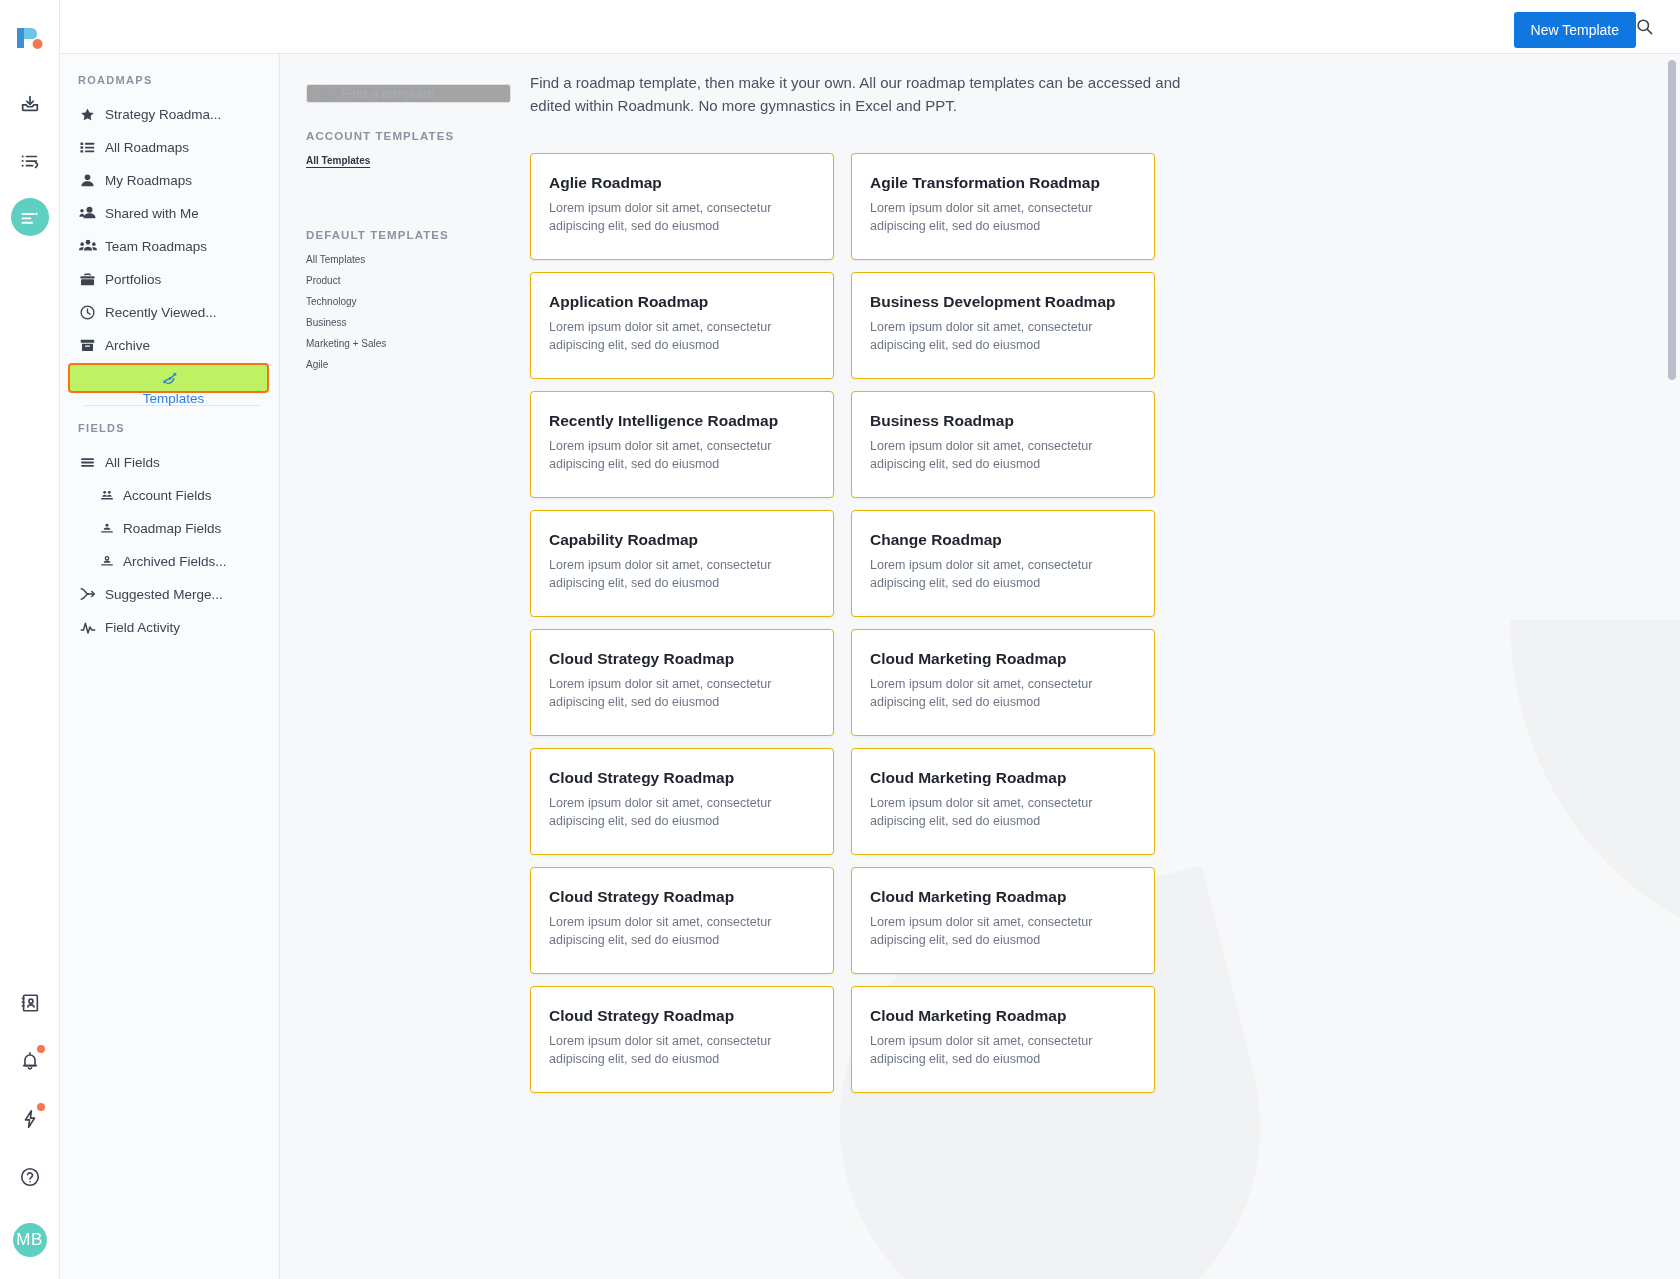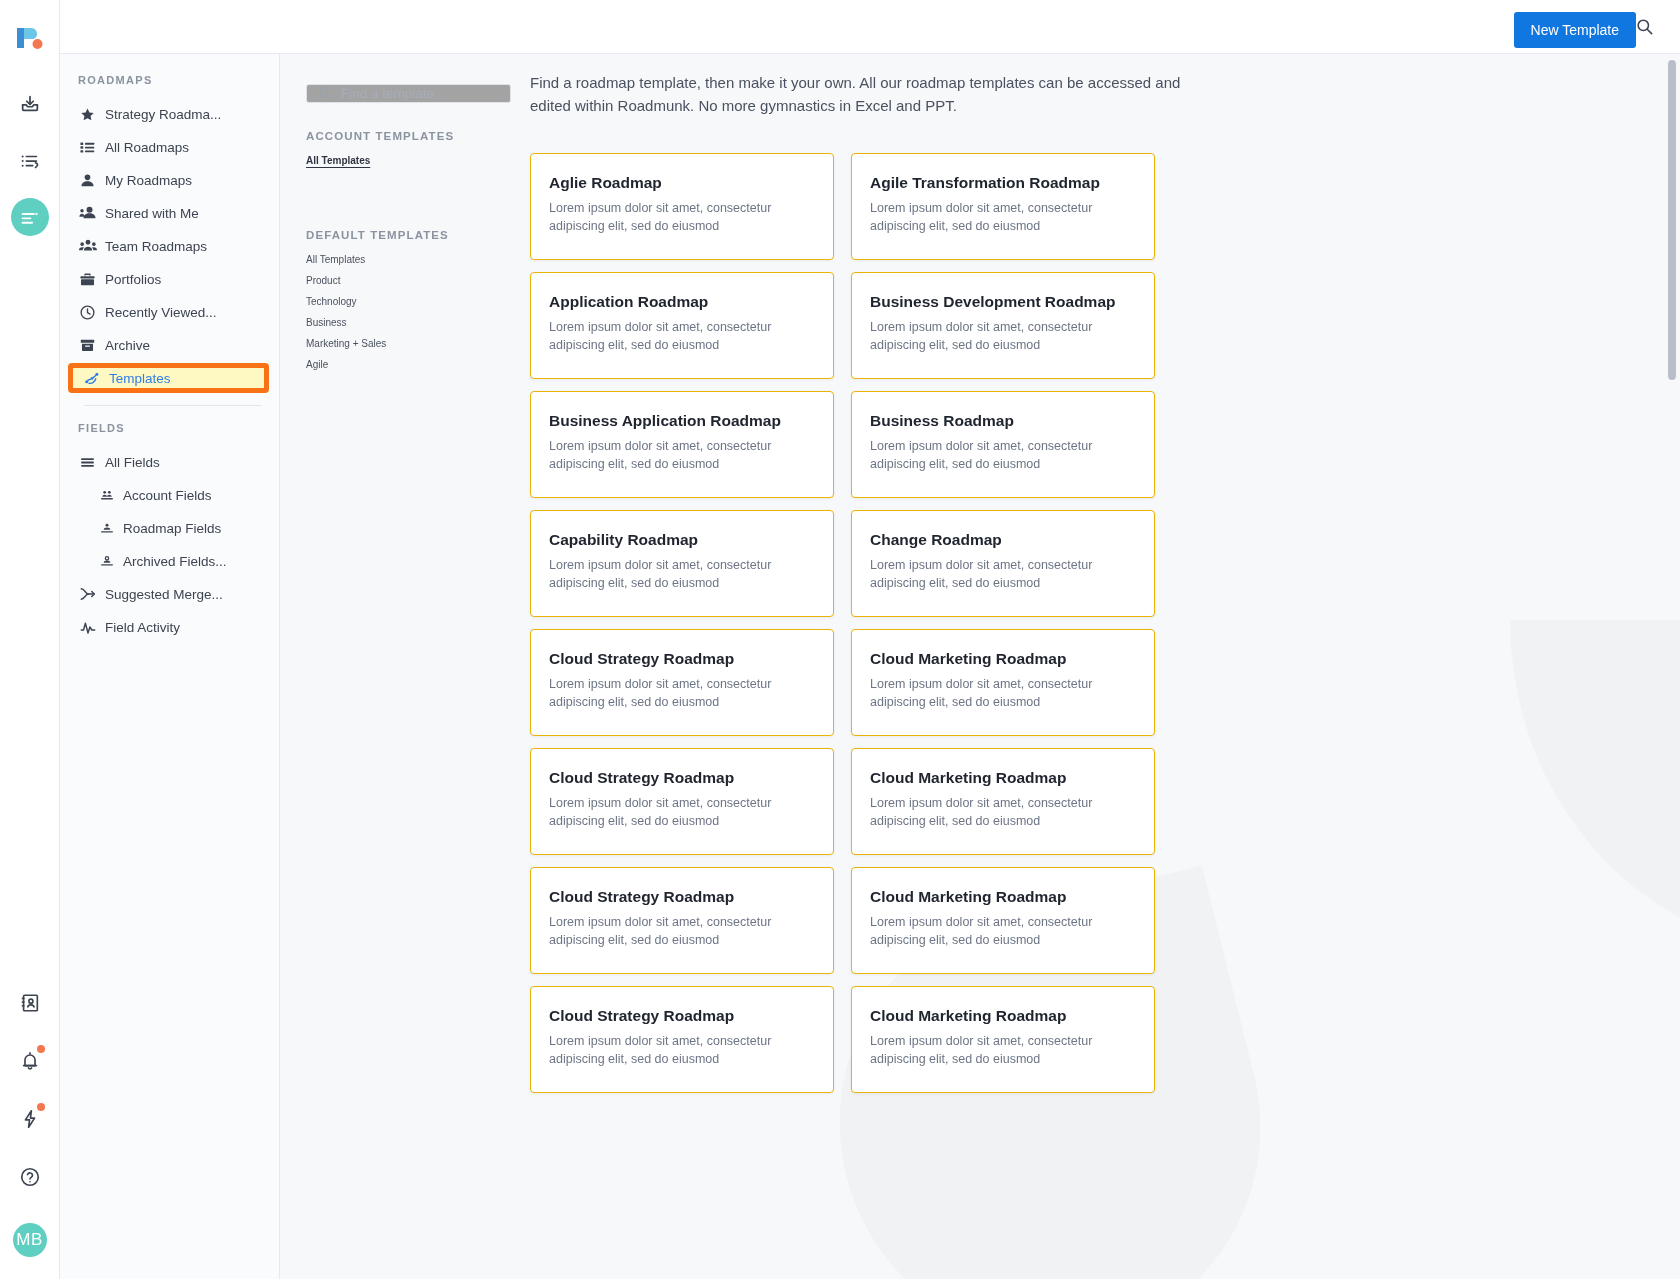--- a/index.html
+++ b/index.html
@@ -62,22 +62,23 @@
     color: #3d4451; font-size: 13.5px; cursor: pointer;
     border: 1px solid transparent;
   }
   .nav-item .nav-ico {
     width: 26px; flex: 0 0 26px; display: flex; align-items: center;
     color: #3d4451;
   }
   .nav-item.sub { padding-left: 30px; }
   .nav-item.sub .nav-ico { width: 24px; flex: 0 0 24px; }
   .nav-item.selected {
-    background: #fef9c3; border: 5px solid #f97316;
+    background: #bef264; border: 2px solid #f97316;
     color: #2f7fe8;
+    flex-direction: column;
   }
   .nav-item.selected .nav-ico { color: #2f7fe8; }
   .nav-divider { height: 1px; background: #e2e6ec; margin: 12px 18px 4px 24px; }
 
   
   .topbar {
     position: absolute; top: 0; left: 60px; right: 0; height: 54px;
     background: #ffffff; border-bottom: 1px solid #e6e9ee;
     display: flex; align-items: center; justify-content: flex-end;
     padding-right: 26px; z-index: 6;
@@ -492,21 +493,21 @@
             </div>
             <div class="tpl-card">
               <div class="tpl-title">Application Roadmap</div>
               <div class="tpl-desc">Lorem ipsum dolor sit amet, consectetur adipiscing elit, sed do eiusmod</div>
             </div>
             <div class="tpl-card">
               <div class="tpl-title">Business Development Roadmap</div>
               <div class="tpl-desc">Lorem ipsum dolor sit amet, consectetur adipiscing elit, sed do eiusmod</div>
             </div>
             <div class="tpl-card">
-              <div class="tpl-title">Business Application Roadmap</div>
+              <div class="tpl-title">Recently Intelligence Roadmap</div>
               <div class="tpl-desc">Lorem ipsum dolor sit amet, consectetur adipiscing elit, sed do eiusmod</div>
             </div>
             <div class="tpl-card">
               <div class="tpl-title">Business Roadmap</div>
               <div class="tpl-desc">Lorem ipsum dolor sit amet, consectetur adipiscing elit, sed do eiusmod</div>
             </div>
             <div class="tpl-card">
               <div class="tpl-title">Capability Roadmap</div>
               <div class="tpl-desc">Lorem ipsum dolor sit amet, consectetur adipiscing elit, sed do eiusmod</div>
             </div>

